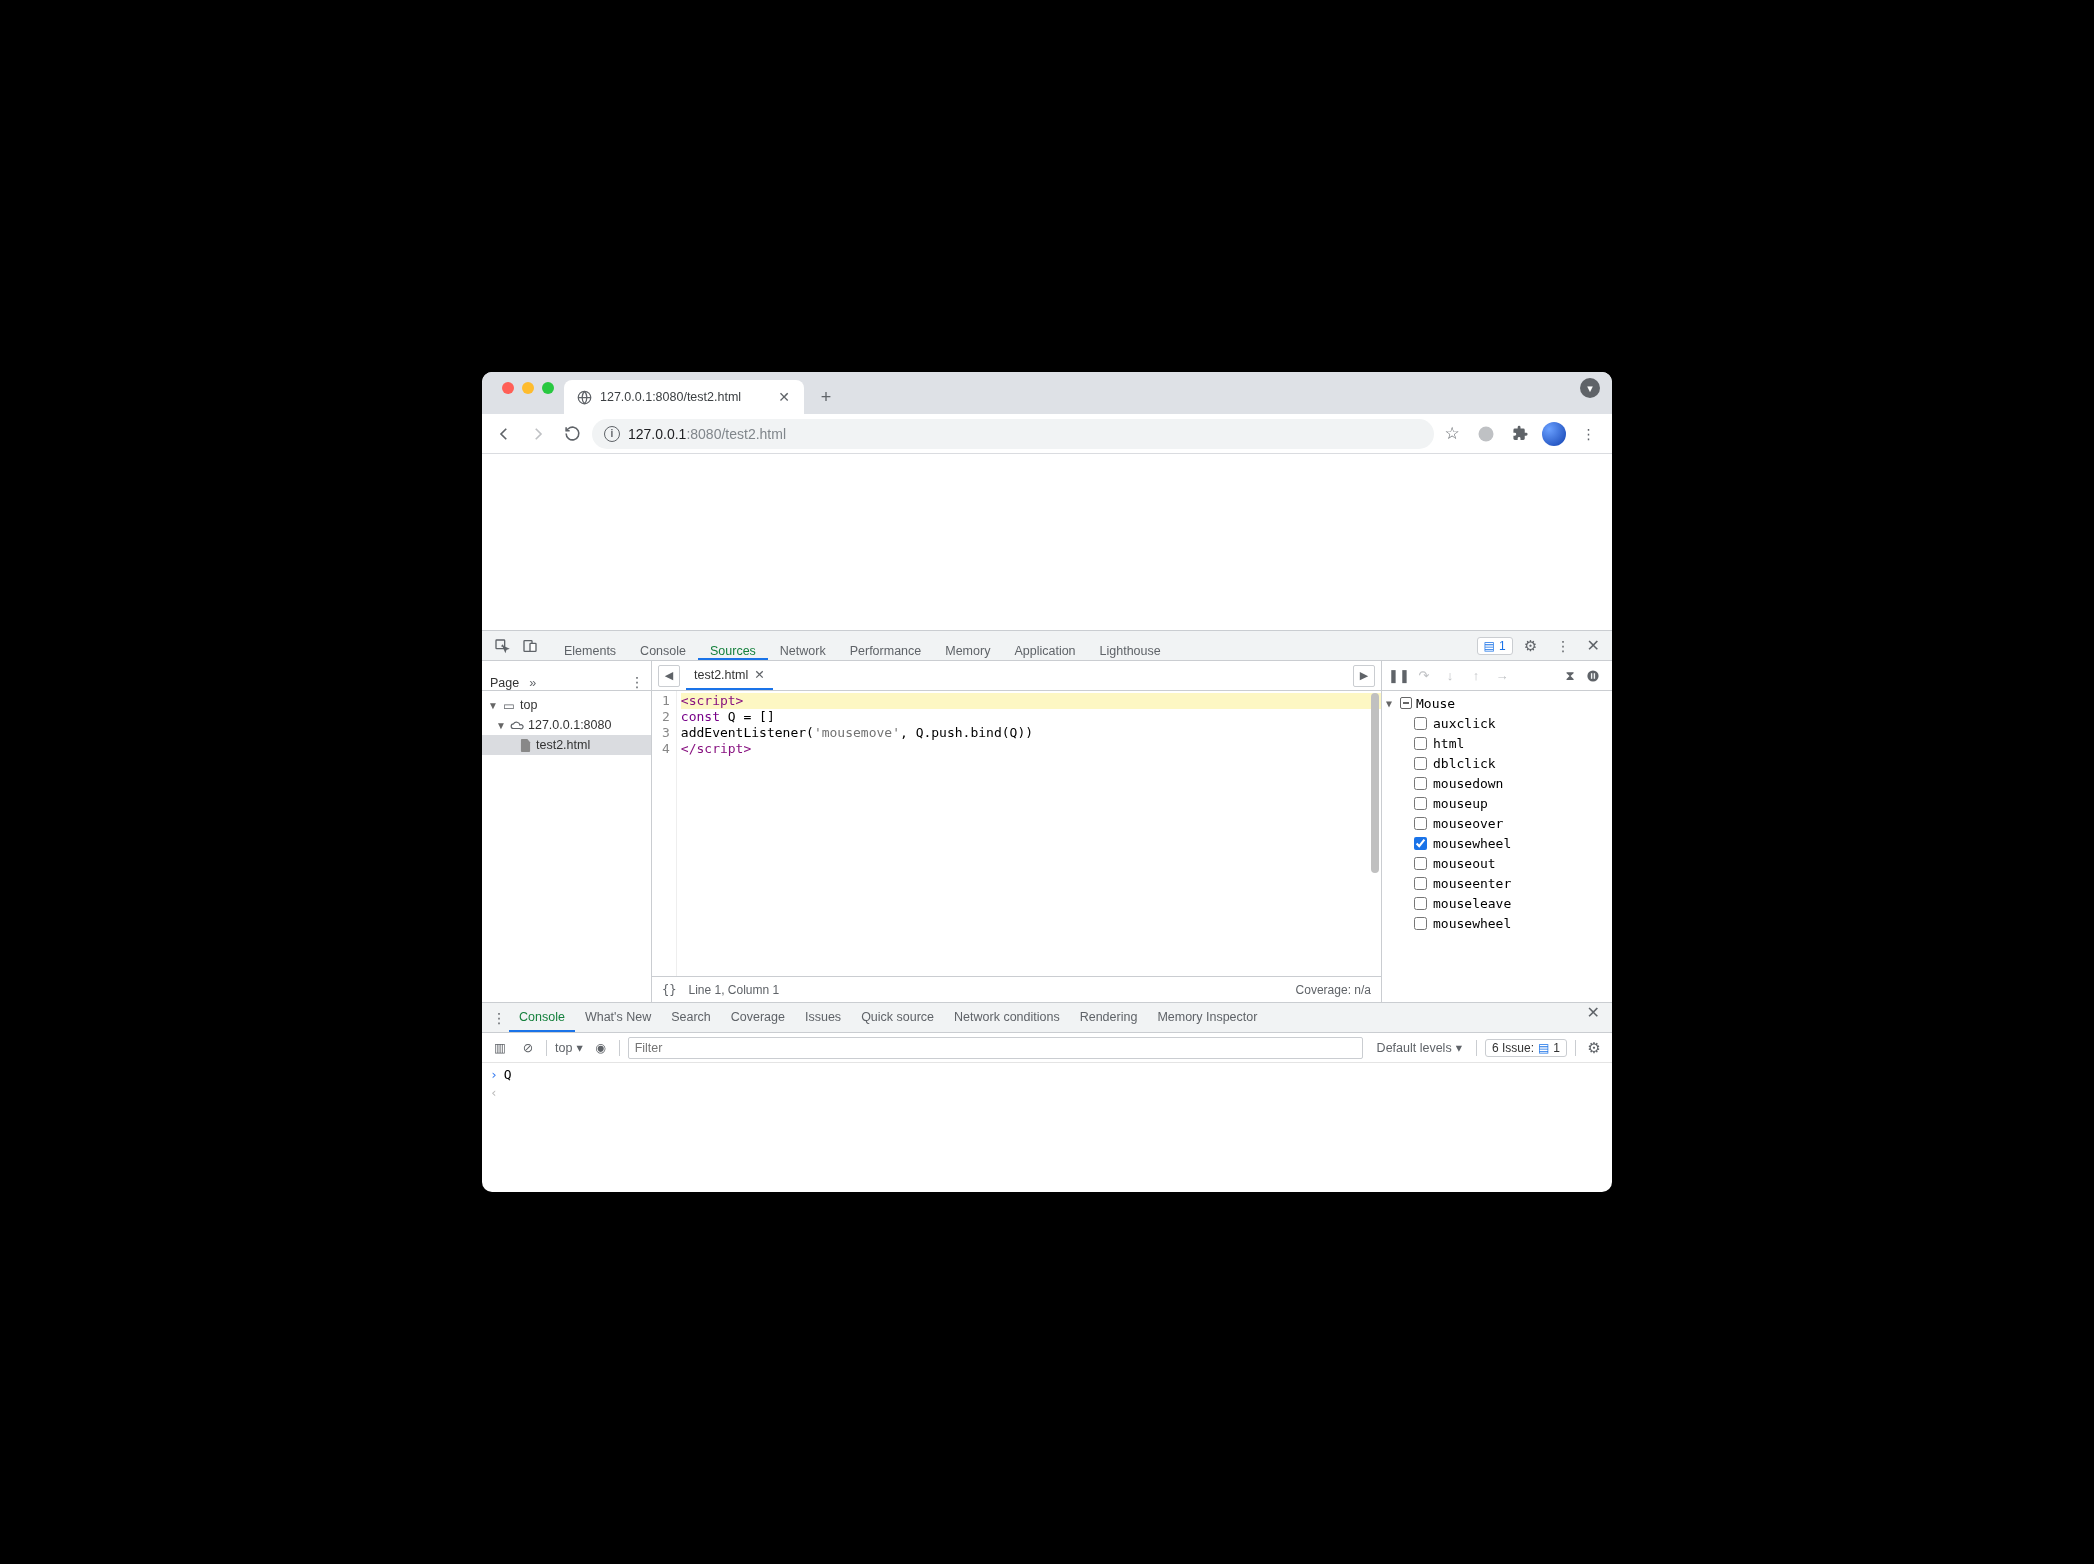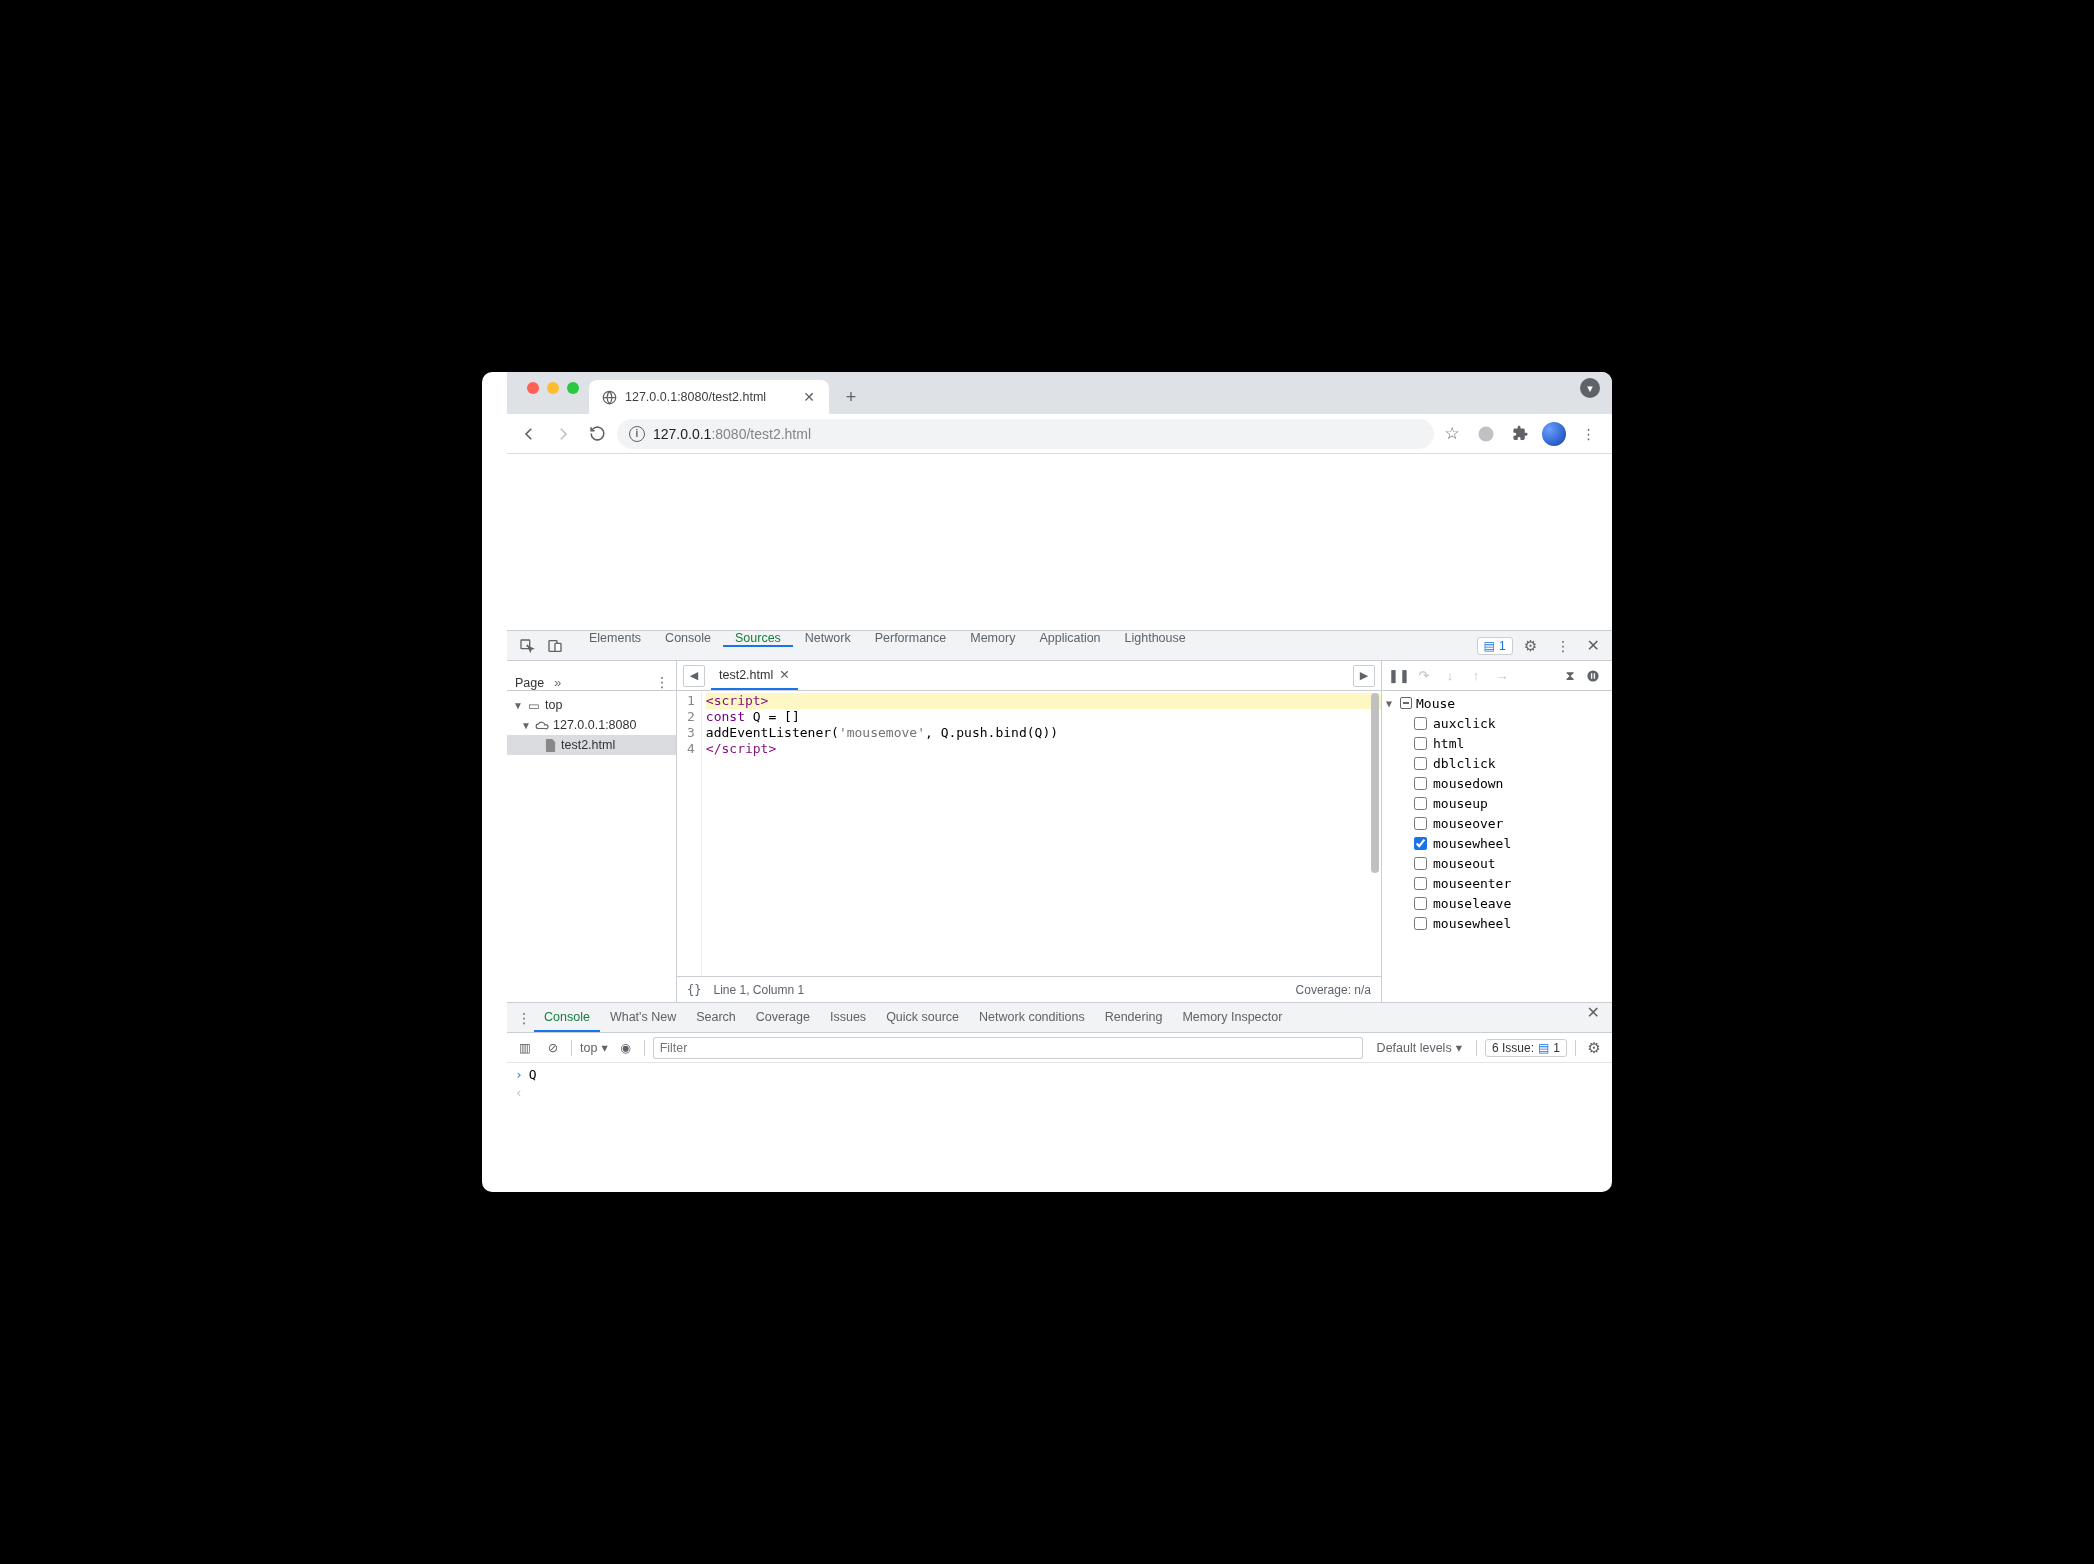--- a/index.html
+++ b/index.html
@@ -14,21 +14,20 @@
 }
 .window {
   width: 1130px;
   height: 820px;
   background: #fff;
   border-radius: 10px;
   overflow: hidden;
   box-shadow: 0 20px 60px rgba(0,0,0,.5);
   display: flex;
   flex-direction: column;
-  padding-left: 25px;
 }
 
 .tab-strip {
   background: #dee1e6;
   height: 42px;
   display: flex;
   align-items: flex-end;
   padding-left: 10px;
 }
 .traffic { display:flex; gap:8px; padding: 0 10px 10px 10px; align-self:center;}
@@ -87,21 +86,21 @@
 .devtools{flex:1;display:flex;flex-direction:column;border-top:1px solid #cacdd1;min-height:0}
 .dt-tabbar{
   height:30px;
   background:#f1f3f4;
   border-bottom:1px solid #cacdd1;
   display:flex;
   align-items:stretch;
   padding-left:6px;
 }
 .dt-tool-icon{width:28px;display:flex;align-items:center;justify-content:center;color:#5f6368;cursor:pointer}
-.dt-tabs{display:flex;align-items:flex-start;margin-left:8px}
+.dt-tabs{display:flex;align-items:flex-end;margin-left:8px}
 .dt-tab{padding:0 12px;display:flex;align-items:center;color:#5f6368;font-size:12.5px;cursor:pointer;border-bottom:2px solid transparent}
 .dt-tab.active{color:#15803d;border-bottom-color:#1a73e8}
 .dt-tabbar .right{margin-left:auto;display:flex;align-items:center;gap:4px;padding-right:6px}
 .issue-chip{display:flex;align-items:center;gap:4px;background:#fff;border:1px solid #cacdd1;border-radius:3px;padding:1px 6px;color:#1a73e8;font-size:12px;cursor:pointer}
 .close-x{color:#5f6368;font-size:16px;padding:0 6px;cursor:pointer}
 .gear{font-size:15px}
 .kebab{font-size:14px;letter-spacing:-1px}
 
 .sources-split{display:flex;flex:1;min-height:0}
 .nav-pane{width:170px;border-right:1px solid #cacdd1;display:flex;flex-direction:column}

